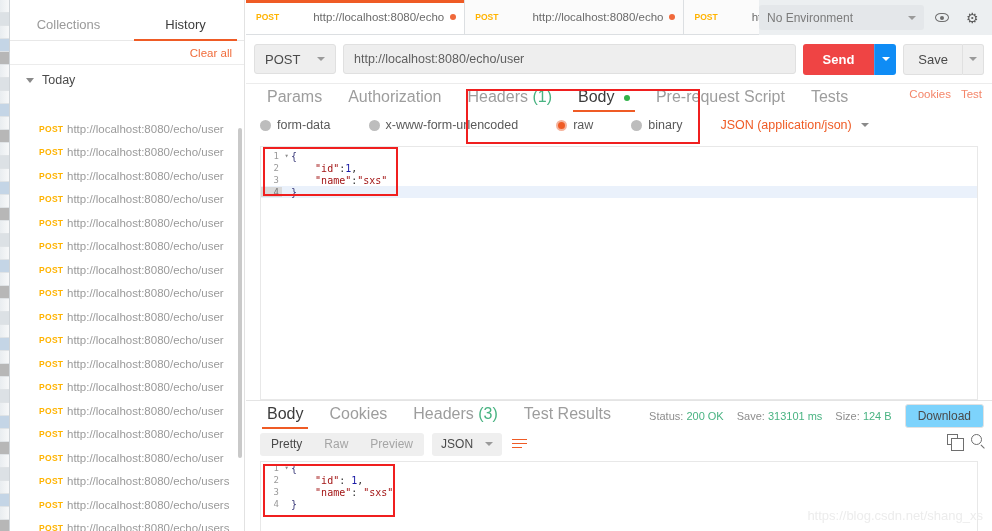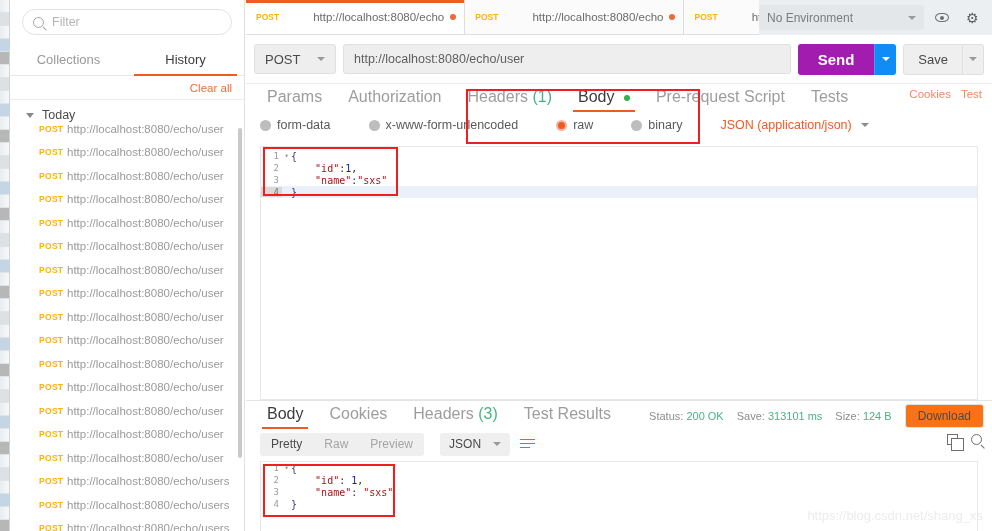--- a/index.html
+++ b/index.html
@@ -174,21 +174,21 @@
     padding: 0 10px; font-size: 13px; color: #4a4a4a; cursor: pointer;
   }
   .method-box .cd { margin-left: auto; }
   .url-input {
     flex: 1; height: 30px; background: #eeeeee; border: 1px solid #e0e0e0;
     border-radius: 3px; display: flex; align-items: center; padding: 0 10px;
     font-size: 12.5px; color: #5f5f5f;
   }
   .send-grp { display: flex; height: 31px; }
   .send-btn {
-    background: #a21caf; color: #fff; font-size: 15px; font-weight: bold;
+    background: #ef4444; color: #fff; font-size: 13px; font-weight: bold;
     padding: 0 20px; display: flex; align-items: center;
     border-radius: 3px 0 0 3px; cursor: pointer;
   }
   .send-caret {
     background: #0f8cf5; width: 22px; display: flex; align-items: center;
     justify-content: center; border-left: 1px solid #3aa0f7;
     border-radius: 0 3px 3px 0; cursor: pointer;
   }
   .caret-w { width: 0; height: 0; border-left: 4px solid transparent;
     border-right: 4px solid transparent; border-top: 4.5px solid #fff; }
@@ -285,30 +285,30 @@
   .resp-tabs {
     height: 29px; display: flex; align-items: flex-start; padding-left: 8px;
     position: relative;
   }
   .resp-meta {
     position: absolute; right: 8px; top: 3px; display: flex;
     align-items: center; gap: 13px; font-size: 11px; color: #8d8d8d;
   }
   .resp-meta b { font-weight: normal; color: #49b382; }
   .dl-btn {
-    background: #f97316; border: 1px solid #e2e2e2; border-radius: 3px;
+    background: #7dd3fc; border: 1px solid #e2e2e2; border-radius: 3px;
     padding: 4px 12px; font-size: 12px; color: #4a4a4a; cursor: pointer;
   }
   .resp-tools {
     height: 28px; display: flex; align-items: center; gap: 0;
     padding-left: 14px; position: relative;
   }
   .seg {
     background: #efefef; border-radius: 3px; display: flex; height: 23px;
-    align-items: center; margin-right: 16px;
+    align-items: center; margin-right: 8px;
   }
   .seg span { font-size: 12px; color: #a5a5a5; padding: 0 11px; cursor: pointer; }
   .seg span.on { color: #4a4a4a; }
   .fmt-sel {
     background: #efefef; border-radius: 3px; height: 23px; display: flex;
     align-items: center; gap: 12px; padding: 0 9px; font-size: 12px;
     color: #4a4a4a; margin-right: 10px; cursor: pointer;
   }
   .wrap-ic {
     width: 15px; height: 13px; position: relative; cursor: pointer;
@@ -386,26 +386,20 @@
     <div class="sl"></div>
     <div class="sl alt"></div>
     <div class="sl"></div>
     <div class="sl blue"></div>
     <div class="sl"></div>
     <div class="sl dark"></div>
   </div>
 
   <div class="sidebar">
 
-    <div class="filter-wrap">
-      <div class="filter-box">
-        <span class="mag"></span>
-        <span class="ph">Filter</span>
-      </div>
-    </div>
 
     <div class="side-tabs">
       <div class="side-tab">
         <span>Collections</span>
       </div>
       <div class="side-tab active">
         <span>History</span>
       </div>
     </div>
 

